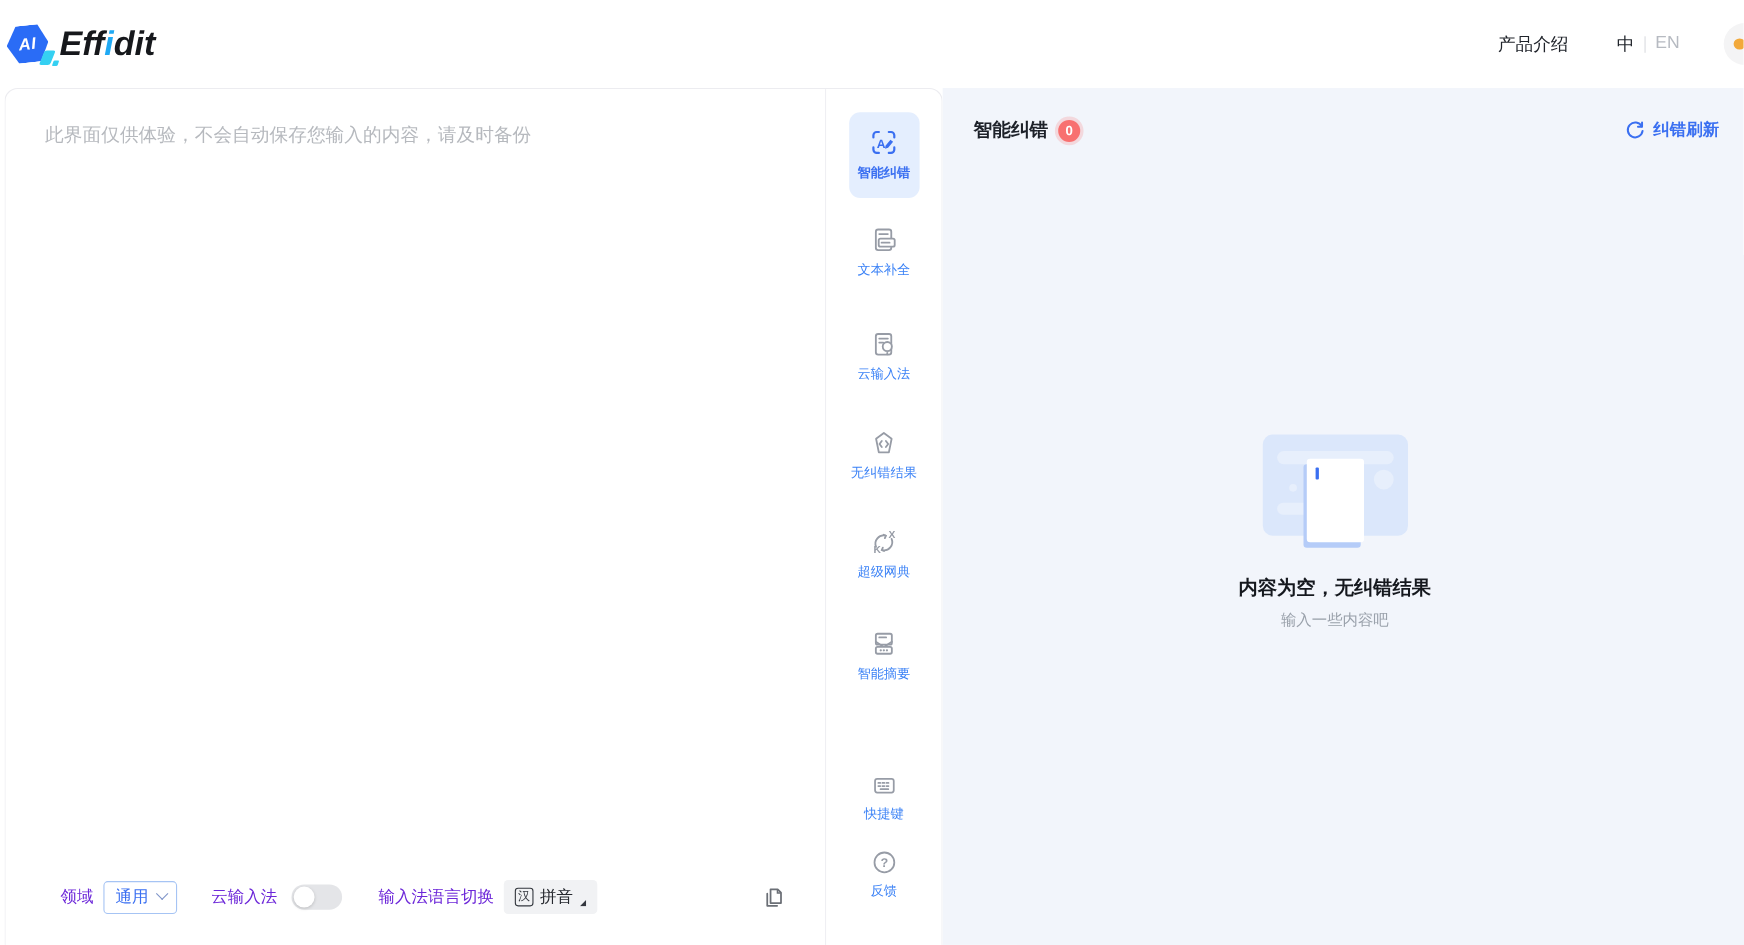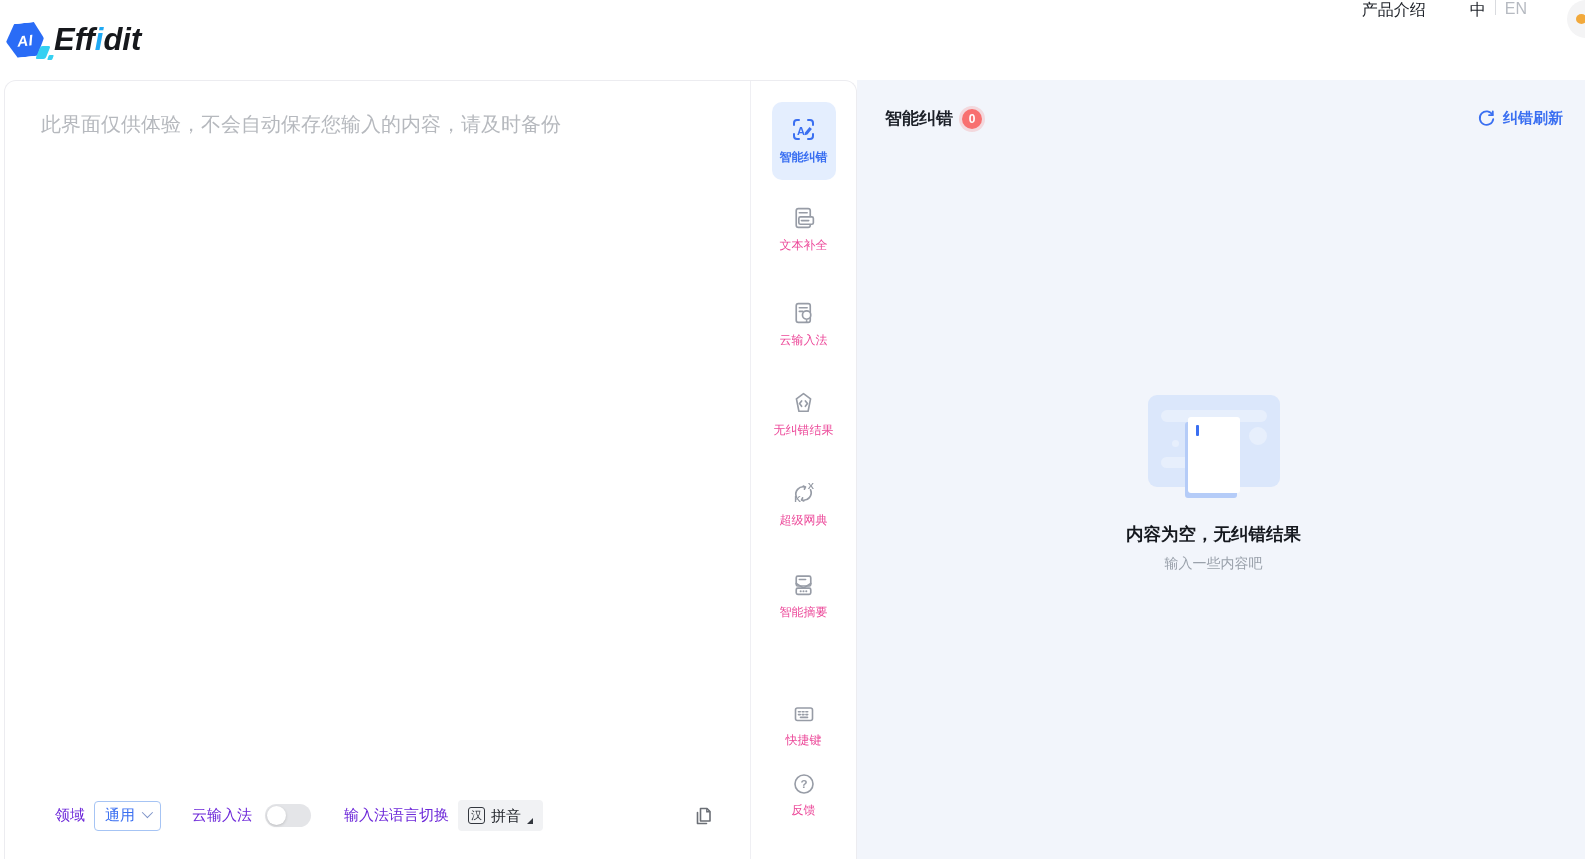--- a/index.html
+++ b/index.html
@@ -14,37 +14,37 @@
   .hex { position:absolute; left:0; top:2px; width:38px; height:34px; background:#2a6cf6;
     clip-path:polygon(26% 0,78% 0,100% 50%,78% 100%,26% 100%,0 50%);
     transform:rotate(-6deg); display:flex; align-items:center; justify-content:center; }
   .hex span { color:#fff; font-style:italic; font-weight:bold; font-size:15px; letter-spacing:.5px; }
   .hex-slash { position:absolute; right:-2px; bottom:0px; width:10px; height:13px; background:#35d0f2;
     transform:skewX(-22deg); border-radius:2px; }
   .hex-dot { position:absolute; right:-7px; bottom:-1px; width:5px; height:5px; background:#35d0f2;
     border-radius:1px; transform:skewX(-20deg); }
   .logo-text { font-size:31px; font-weight:800; font-style:italic; color:#16181c; letter-spacing:0px; }
   .logo-text .blue-i { color:#1fa9f4; }
-  .header-right { position:absolute; right:0; top:0; height:80px; display:flex; }
+  .header-right { position:absolute; right:0; top:0; height:80px; display:flex; align-items:center; }
   .nav-intro { font-size:16px; color:#20242b; margin-right:44px; cursor:pointer; }
   .lang-zh { font-size:16px; color:#20242b; cursor:pointer; }
   .lang-div { width:1px; height:15px; background:#d9dbdf; margin:0 9px; }
   .lang-en { font-size:16px; color:#b6bac1; margin-right:40px; cursor:pointer; }
   .avatar { position:relative; width:38px; height:38px; border-radius:50%; background:#f4f4f5;
     margin-right:-20px; flex:none; }
   .avatar i { position:absolute; left:9px; top:14px; width:11px; height:10px; border-radius:50%;
     background:#f2a93b; }
 
   
   .main { position:absolute; left:0; top:80px; right:0; bottom:0; display:flex; }
   .editor-card { position:relative; margin-left:4px; width:853px; height:100%;
     background:#fff; border:1px solid #ececf0; border-bottom:none;
     border-radius:12px 12px 0 0; display:flex; }
   .editor-area { position:relative; flex:1; }
-  .placeholder { padding:30px 36px 0 36px; font-size:20px; color:#b6b9be; }
+  .placeholder { padding:30px 36px 0 36px; font-size:17px; color:#b6b9be; }
 
   
   .toolbar { position:absolute; left:50px; right:36px; bottom:28px; display:flex; align-items:center; }
   .tb-label { font-size:15px; color:#6d28d9; }
   .domain-select { display:inline-flex; align-items:center; gap:7px; margin-left:9px;
     height:30px; padding:0 10px; border:1px solid #a6c4f4; border-radius:4px;
     color:#3a6ff1; font-size:15px; cursor:pointer; background:#fff;text-align:right; }
   .caret-down { width:8px; height:8px; border-right:1.6px solid #7d93c8; border-bottom:1.6px solid #7d93c8;
     transform:rotate(45deg) translateY(-2px); margin-top:-3px; }
   .lbl-cloud { margin-left:31px; }
@@ -60,21 +60,21 @@
     line-height:1; margin-bottom:1px; }
   .ime-val { font-size:15px; color:#25282e; line-height:1.2; }
   .ime-mark { width:6px; height:6px; background:#33373e; margin-bottom:1px;
     clip-path:polygon(100% 0,100% 100%,0 100%); }
   .copy-btn { margin-left:auto; cursor:pointer; display:flex; }
 
   
   .tool-rail { position:relative; width:106px; border-left:1px solid #efeff3; flex:none; }
   .rail-item { position:absolute; left:50%; transform:translateX(-50%);
     display:flex; flex-direction:column; align-items:center; gap:5px; cursor:pointer; width:90px; }
-  .rail-item .lbl { font-size:12px; color:#ec4899; white-space:nowrap; }
+  .rail-item .lbl { font-size:12px; color:#3b82f6; white-space:nowrap; }
   .rail-item.active-card { top:21px; width:64px; height:78px; background:#e4eefe;
     border-radius:10px; justify-content:center; gap:6px; }
   .rail-item.active-card .lbl { color:#3a6ff1; font-weight:bold; }
 
   
   .results-panel { flex:1; background:#f2f5fb; position:relative; }
   .rp-header { display:flex; align-items:center; padding:27px 22px 0 28px; }
   .rp-title { font-size:17px; font-weight:bold; color:#1d2129; }
   .rp-badge { margin-left:9px; width:20px; height:20px; border-radius:50%; background:#f87070;
     color:#fff; font-size:12px; font-weight:bold; display:flex; align-items:center;

